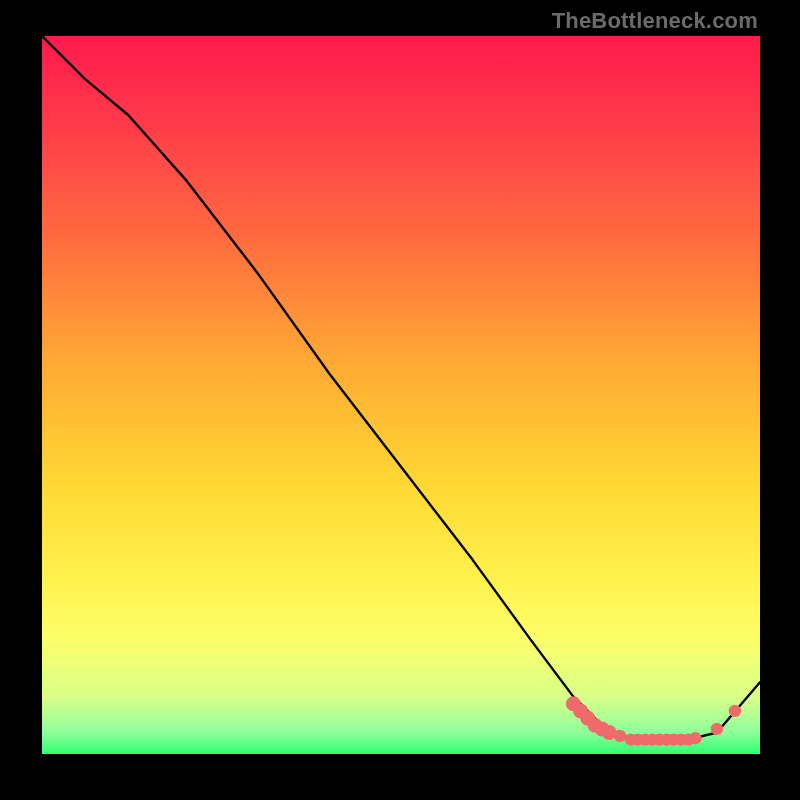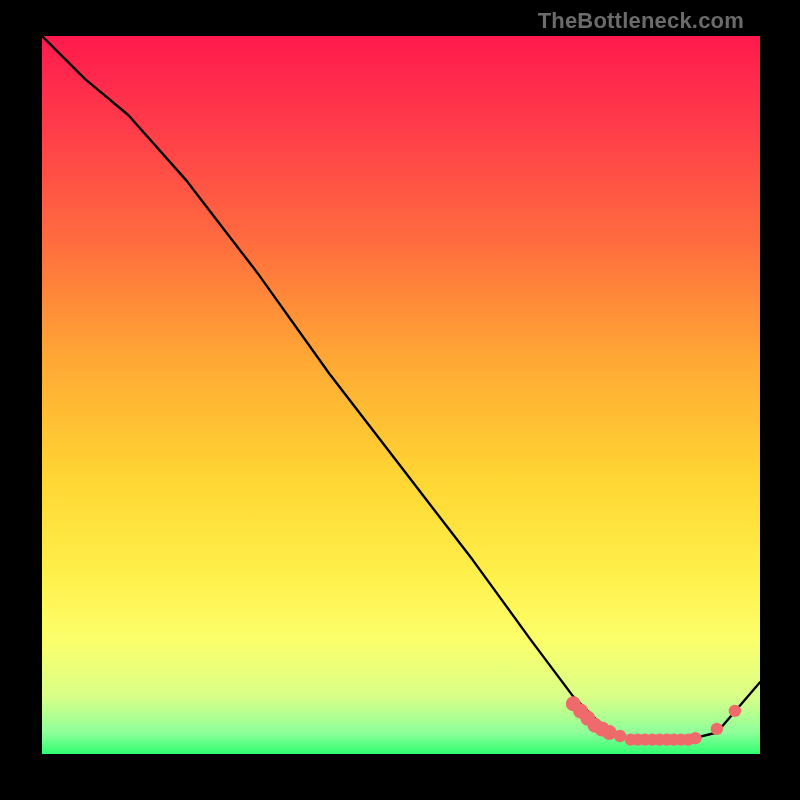--- a/index.html
+++ b/index.html
@@ -33,21 +33,21 @@
       #fff04b 75%,
       #fcff6a 84%,
       #d9ff88 92%,
       #8eff9a 97%,
       #2fff71 100%
     );
   }
   .watermark {
     position: absolute;
     top: 8px;
-    right: 56px;
+    right: 42px;
     color: #6b6b6b;
     font-size: 22px;
     font-weight: 600;
     letter-spacing: 0.2px;
     user-select: none;
   }
   svg.curve {
     position: absolute;
     left: 0;
     top: 0;

